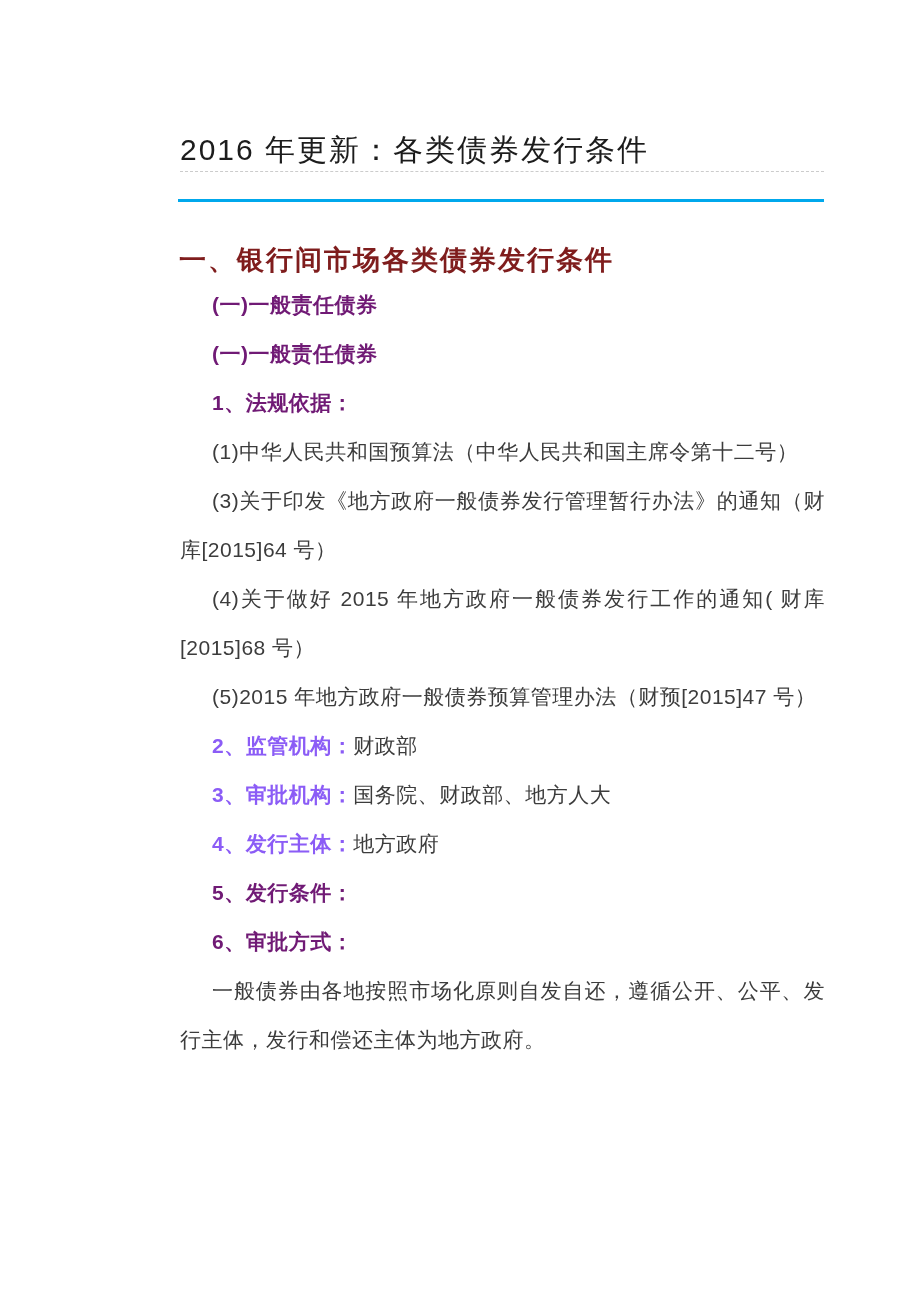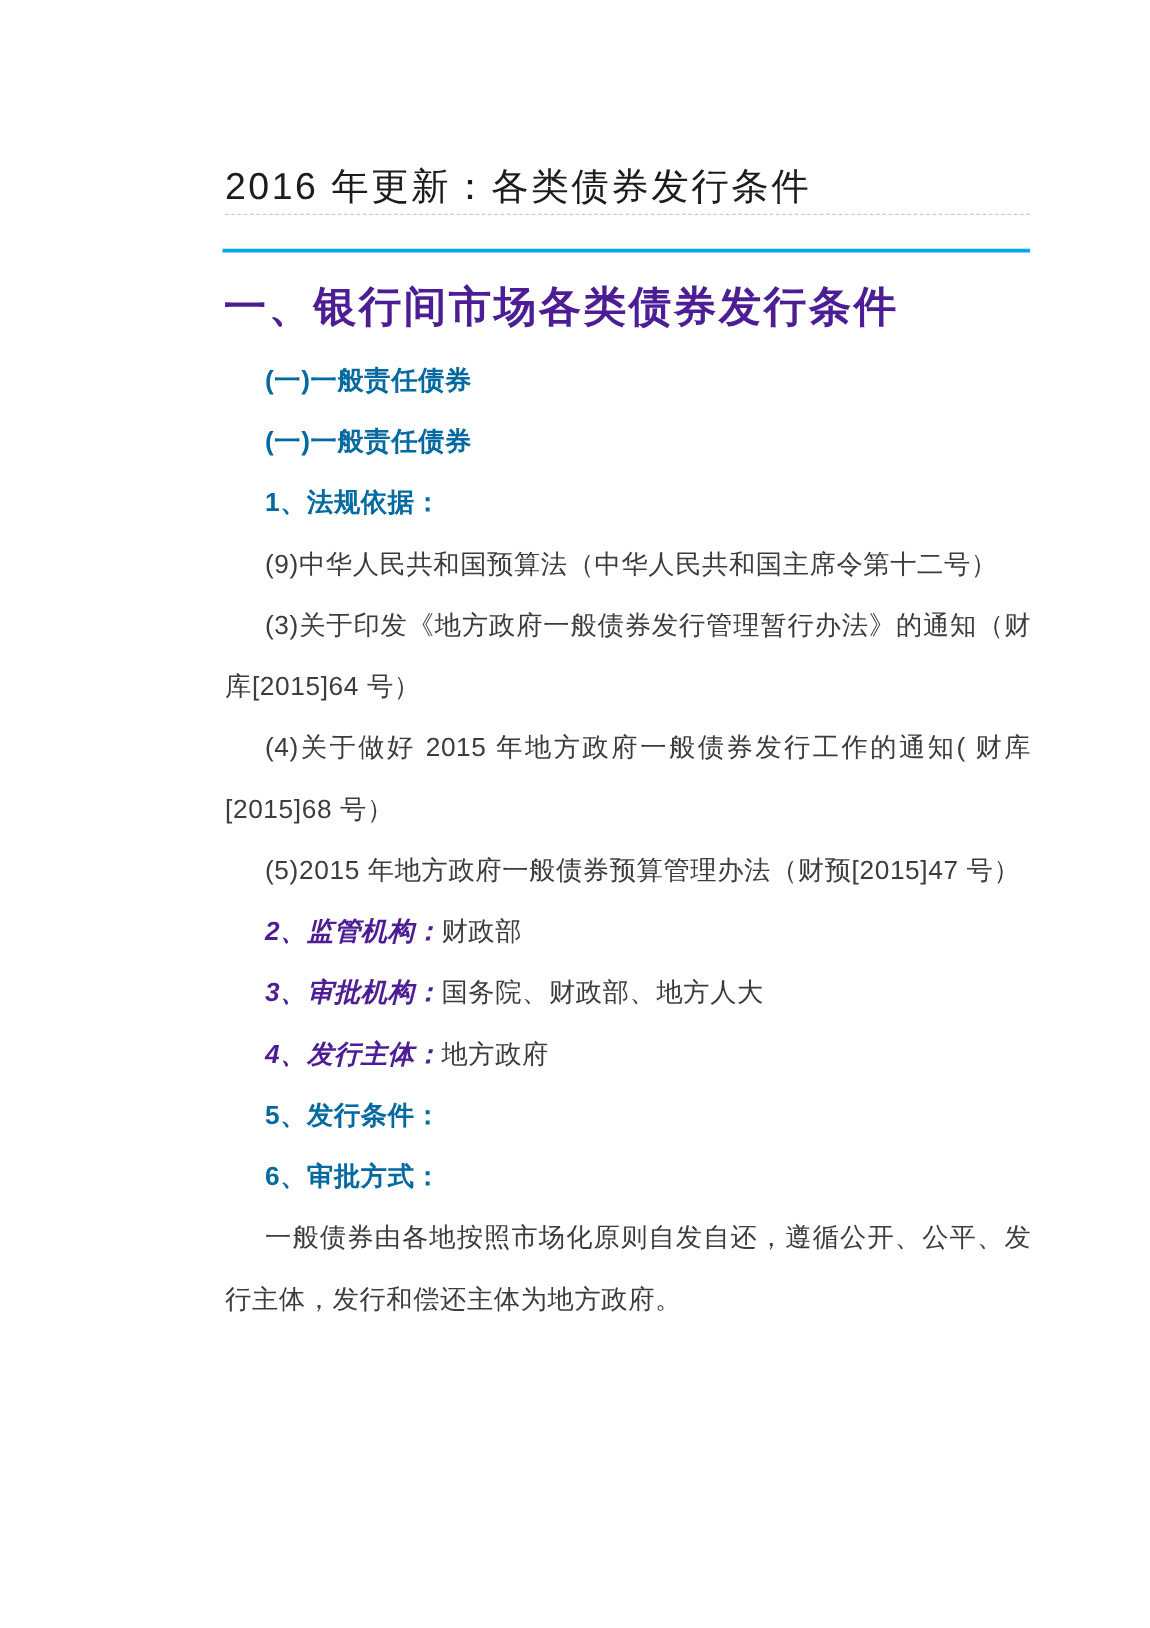--- a/index.html
+++ b/index.html
@@ -40,52 +40,51 @@
     position: absolute;
     left: 138px;
     top: 199px;
     width: 646px;
     height: 3px;
     background: #00a8ec;
   }
   .section-heading {
     position: absolute;
     left: 139px;
-    top: 200px;
+    top: 220px;
     width: 660px;
-    font-size: 34px;
+    font-size: 27px;
     line-height: 36px;
     letter-spacing: 2px;
     font-weight: 700;
-    color: #4c1d95;
+    color: #7f1d1d;
   }
   .doc-body {
     position: absolute;
     left: 140px;
     top: 280px;
     width: 645px;
     font-size: 21px;
     line-height: 49px;
     letter-spacing: 0.5px;
     color: #3c3c3c;
     text-align: justify;
   }
   .doc-body p {
     margin: 0;
     padding: 0;
     text-indent: 32px;
   }
   .doc-body p.bold {
     font-weight: 700;
-    color: #0369a1;
+    color: #701a75;
   }
   .doc-body .lbl {
     font-weight: 700;
-    color: #4c1d95;
-    font-style: italic;
+    color: #8b5cf6;
   }
 </style>
 </head>
 <body>
 
 <div class="page">
 
   <h1 class="doc-title">2016 年更新：各类债券发行条件</h1>
 
   <div class="dotted-rule"></div>
@@ -93,21 +92,21 @@
   <div class="accent-rule"></div>
 
   <h2 class="section-heading">一、银行间市场各类债券发行条件</h2>
 
   <div class="doc-body">
 
     <p class="bold">(一)一般责任债券</p>
     <p class="bold">(一)一般责任债券</p>
     <p class="bold">1、法规依据：</p>
 
-    <p>(9)中华人民共和国预算法（中华人民共和国主席令第十二号）</p>
+    <p>(1)中华人民共和国预算法（中华人民共和国主席令第十二号）</p>
     <p>(3)关于印发《地方政府一般债券发行管理暂行办法》的通知（财库[2015]64 号）</p>
     <p>(4)关于做好 2015 年地方政府一般债券发行工作的通知( 财库[2015]68 号）</p>
     <p>(5)2015 年地方政府一般债券预算管理办法（财预[2015]47 号）</p>
 
     <p><span class="lbl">2、监管机构：</span><span>财政部</span></p>
 
     <p><span class="lbl">3、审批机构：</span><span>国务院、财政部、地方人大</span></p>
 
     <p><span class="lbl">4、发行主体：</span><span>地方政府</span></p>
 

